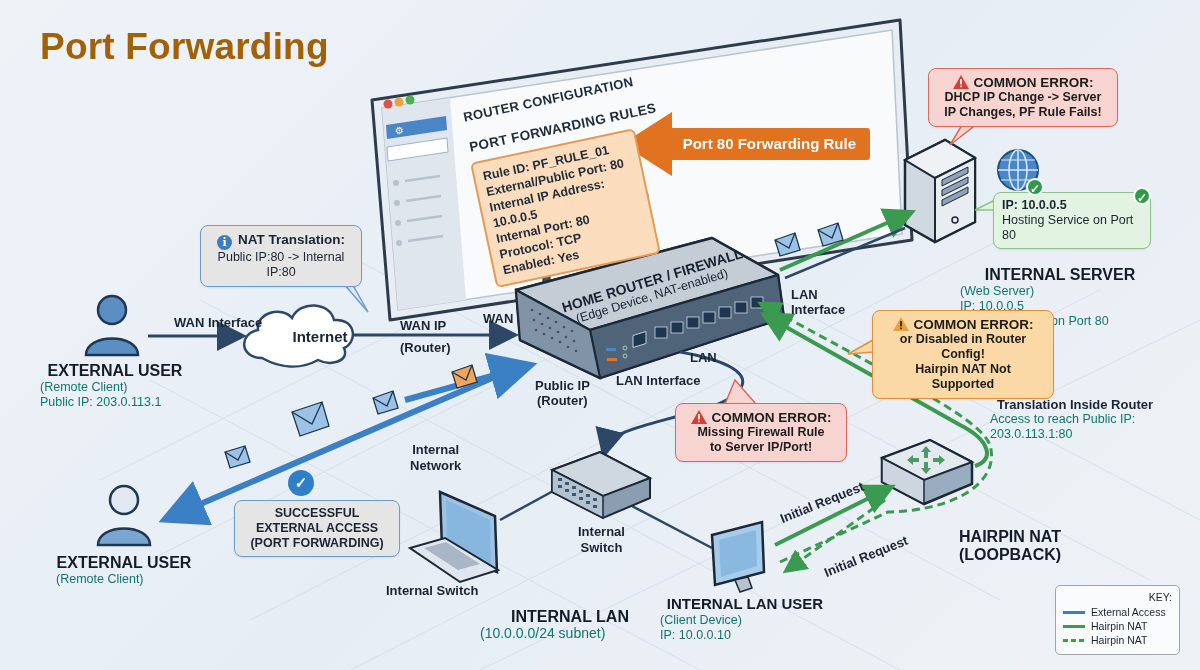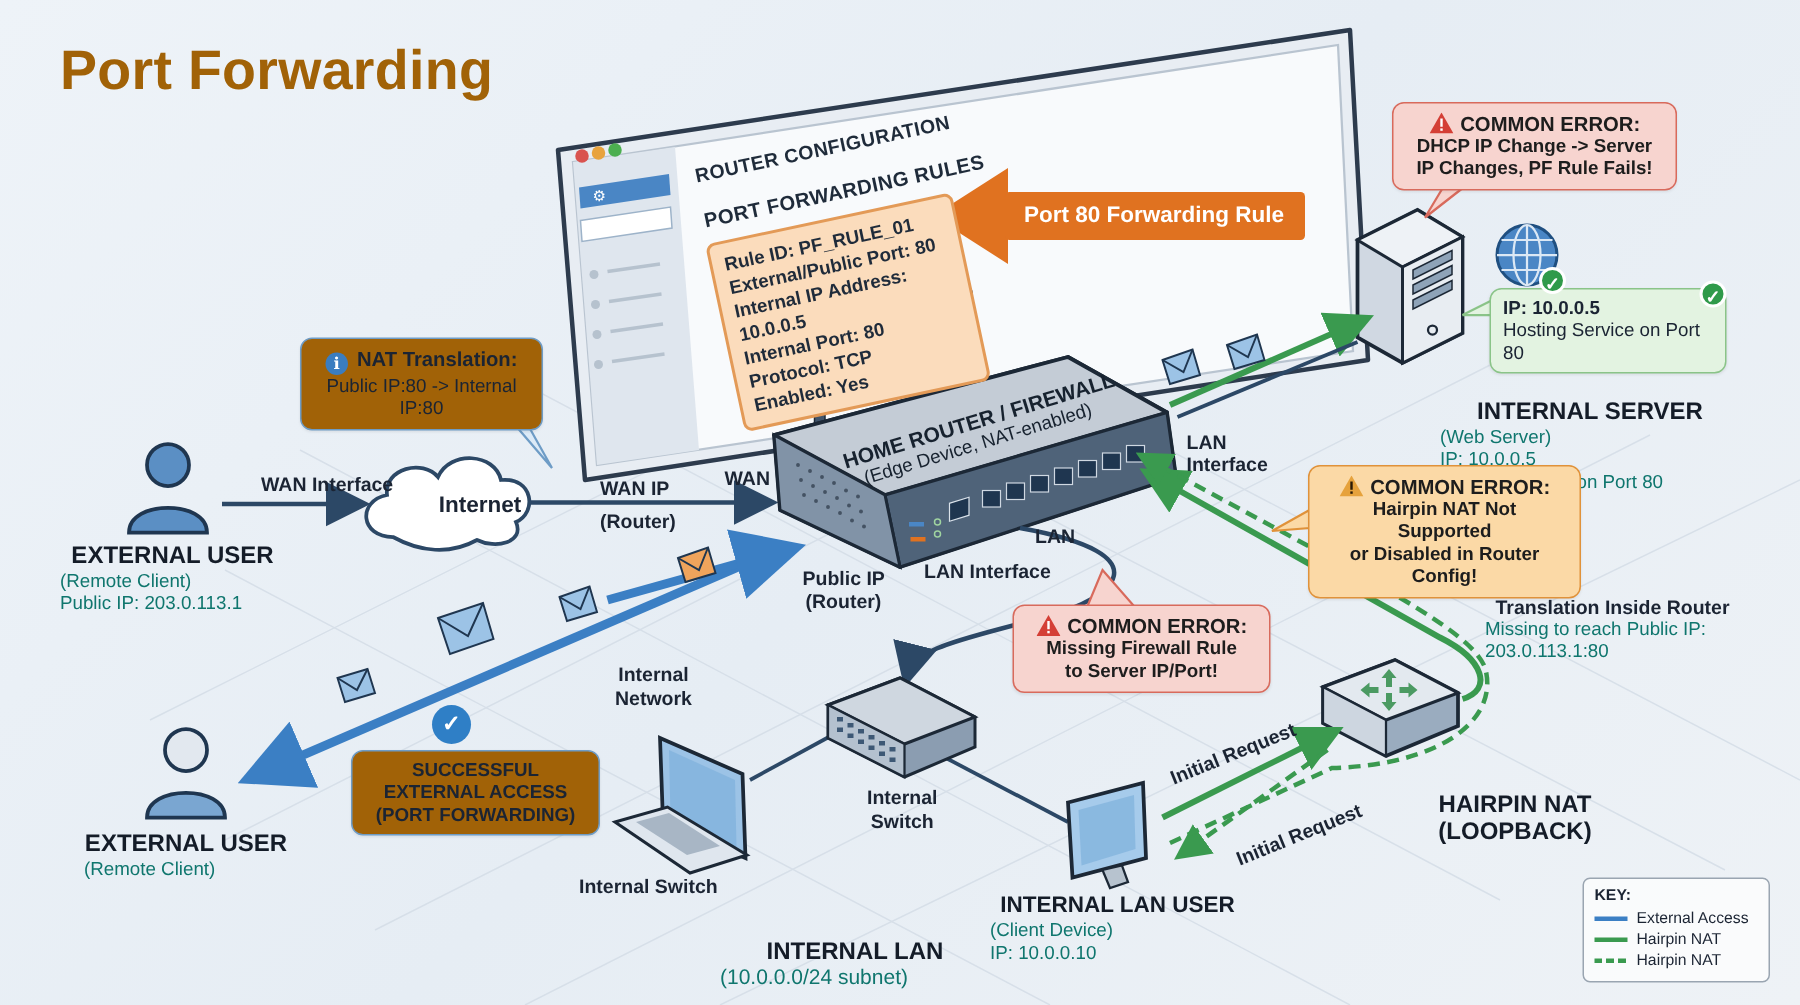--- a/index.html
+++ b/index.html
@@ -21,37 +21,37 @@
   .sub { font-weight: 400; font-size: 12.5px; color: #0f766e; text-align: left; white-space: nowrap; line-height: 15px; }
   .big { font-weight: 700; font-size: 16px; color: #141c28; text-align: center; white-space: nowrap; line-height: 18px; }
   .callout {
     border-radius: 8px; padding: 6px 10px; text-align: center; font-size: 12.5px; line-height: 15px;
     box-shadow: 0 1px 2px rgba(0,0,0,0.08);
   }
   .callout .hd { font-weight: 700; font-size: 13.5px; }
   .callout .bd { font-weight: 700; }
   .err-red { background: #f7d4cf; border: 1.5px solid #d86a5c; color: #1d1d1d; }
   .err-orange { background: #fbd9a6; border: 1.5px solid #e0923a; color: #1d1d1d; }
-  .info-blue { background: #a16207; border: 1.5px solid #6e9cc6; color: #1b2433; }
+  .info-blue { background: #e5e5e5; border: 1.5px solid #6e9cc6; color: #1b2433; }
   .ok-green { background: #e3f3e1; border: 1.5px solid #8ac488; color: #1b2433; text-align: left; }
   .warn-ico { display: inline-block; width: 16px; height: 14px; vertical-align: -2px; margin-right: 5px; }
   .info-ico {
     display: inline-block; width: 15px; height: 15px; border-radius: 50%; background: #3a7dc0; color: #fff;
     font-size: 11px; line-height: 15px; font-weight: 700; text-align: center; vertical-align: -2px; margin-right: 6px;
     font-family: "DejaVu Serif", serif;
   }
   .pf-arrow-label {
     left: 670px; top: 128px; width: 200px; height: 32px; background: #e07220; color: #fff;
     font-weight: 700; font-size: 15px; line-height: 32px; text-align: right; padding-right: 14px; border-radius: 3px;
   }
   .key {
     left: 1055px; top: 585px; width: 125px; height: 70px; background: rgba(255,255,255,0.7);
     border: 1px solid #9aa5b1; border-radius: 5px; padding: 5px 7px; font-size: 10.5px;
   }
-  .key .kt { font-weight: 700; font-size: 10.5px; margin-bottom: 2px; }
+  .key .kt { font-weight: 400; font-size: 10.5px; margin-bottom: 2px; text-align: right; }
   .key .row { display: flex; align-items: center; height: 14px; }
   .key .sw { width: 22px; height: 3px; margin-right: 6px; }
   .rot { transform: rotate(-12deg); transform-origin: 0 0; }
   .cfg-title { font-weight: 700; font-size: 13px; color: #1f2b3a; letter-spacing: 0.3px; }
   .cfg-sub { font-weight: 700; font-size: 13.5px; color: #1f2b3a; letter-spacing: 0.3px; }
   .cfg-box {
     background: #fbdcbc; border: 2px solid #e39a57; border-radius: 6px; padding: 6px 8px;
     font-weight: 700; font-size: 12.5px; line-height: 16px; color: #1f2b3a; width: 168px;
   }
   .router-text { font-weight: 700; color: #17222f; }
@@ -339,22 +339,22 @@
   <div class="sub">IP: 10.0.0.5</div>
   <div class="sub">Hosting Service on Port 80</div>
 </div>
 
 <div class="abs callout err-orange" style="left:872px; top:310px; width:182px;">
   <div class="hd"><svg class="warn-ico" viewBox="0 0 16 14">
         <path d="M8,0 L16,14 L0,14 Z" fill="#e6a23c"></path>
         <rect x="7.2" y="4" width="1.6" height="5.5" fill="#2a1a05"></rect>
         <rect x="7.2" y="10.6" width="1.6" height="1.6" fill="#2a1a05"></rect>
       </svg><span>COMMON ERROR:</span></div>
+  <div class="bd">or Disabled in Router Config!</div>
   <div class="bd">Hairpin NAT Not Supported</div>
-  <div class="bd">or Disabled in Router Config!</div>
 </div>
 
 <div class="abs callout err-red" style="left:675px; top:403px; width:172px;">
   <div class="hd"><svg class="warn-ico" viewBox="0 0 16 14">
         <path d="M8,0 L16,14 L0,14 Z" fill="#d43f36"></path>
         <rect x="7.2" y="4" width="1.6" height="5.5" fill="#fff"></rect>
         <rect x="7.2" y="10.6" width="1.6" height="1.6" fill="#fff"></rect>
       </svg><span>COMMON ERROR:</span></div>
   <div class="bd">Missing Firewall Rule</div>
   <div class="bd">to Server IP/Port!</div>
@@ -401,37 +401,37 @@
   <div class="router-text" style="font-size:14px;">HOME ROUTER / FIREWALL</div>
   <div style="font-size:12.5px; color:#17222f; margin-left:10px;">(Edge Device, NAT-enabled)</div>
 </div>
 
 <div class="abs lbl" style="left:578px; top:524px; line-height:16px;">
   <div>Internal</div>
   <div>Switch</div>
 </div>
 <div class="abs lbl" style="left:386px; top:583px;">Internal Switch</div>
 
-<div class="abs" style="left:480px; top:608px; width:180px; text-align:center;margin-top:18px;">
+<div class="abs" style="left:480px; top:608px; width:180px; text-align:center;">
   <div class="big">INTERNAL LAN</div>
   <div class="sub" style="font-size:14px;">(10.0.0.0/24 subnet)</div>
 </div>
 
 <div class="abs" style="left:660px; top:595px; width:170px; text-align:center;">
   <div class="big" style="font-size:15px;">INTERNAL LAN USER</div>
   <div class="sub">(Client Device)</div>
   <div class="sub">IP: 10.0.0.10</div>
 </div>
 
 <div class="abs lbl" style="left:778px; top:512px; transform:rotate(-22deg); transform-origin:0 0;">Initial Request</div>
 <div class="abs lbl" style="left:822px; top:566px; transform:rotate(-22deg); transform-origin:0 0;">Initial Request</div>
 
 <div class="abs" style="left:990px; top:397px; width:170px; text-align:center;">
   <div class="lbl">Translation Inside Router</div>
-  <div class="sub">Missing to reach Public IP:</div>
+  <div class="sub">Access to reach Public IP:</div>
   <div class="sub">203.0.113.1:80</div>
 </div>
 
 <div class="abs" style="left:950px; top:528px; width:120px; text-align:center;">
   <div class="big">HAIRPIN NAT</div>
   <div class="big">(LOOPBACK)</div>
 </div>
 
 <div class="abs key">
   <div class="kt">KEY:</div>

